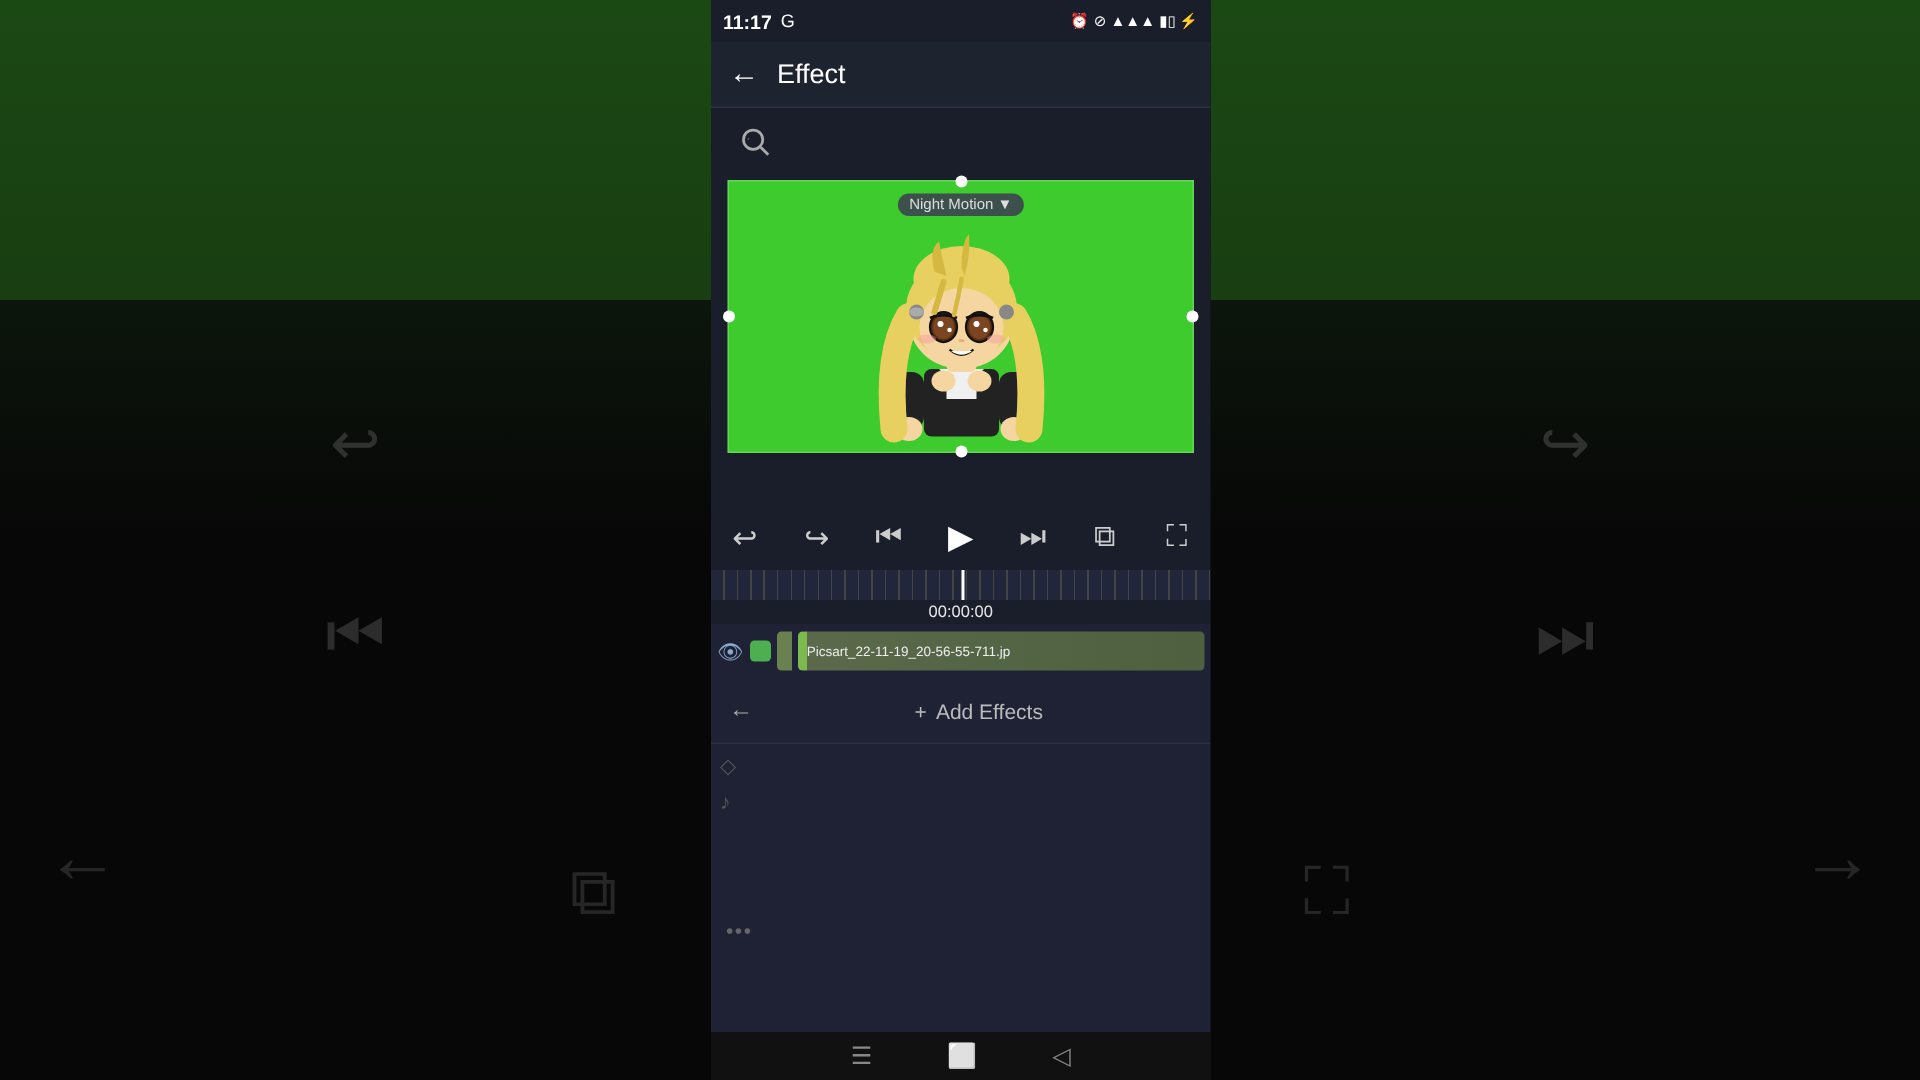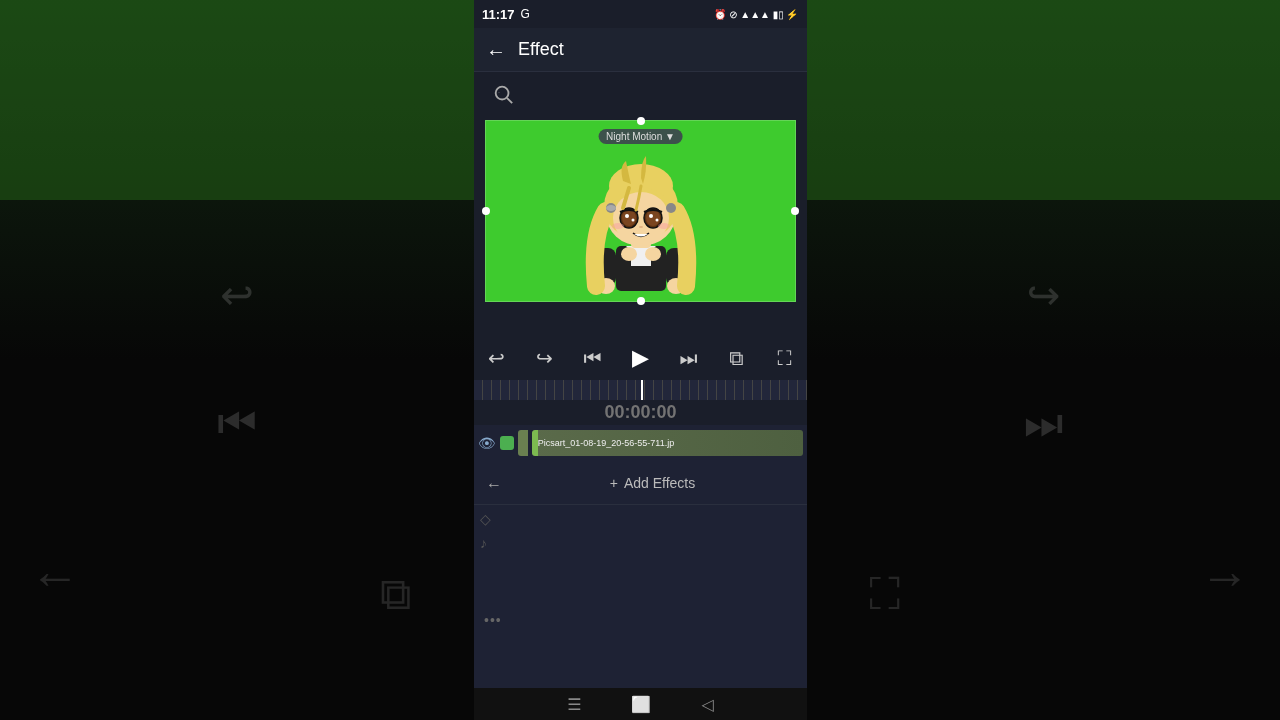--- a/index.html
+++ b/index.html
@@ -184,25 +184,24 @@
     }
     .timeline-ruler {
       height: 20px;
       background: #22263a;
       position: relative;
       overflow: hidden;
     }
 
     .timecode {
       text-align: center;
-      color: #737373;
-      font-size: 18px;
+      color: #e5e5e5;
+      font-size: 11px;
       padding: 2px 0;
       background: #1a1e2a;
-      font-weight: bold;
     }
 
     .timeline-track {
       height: 36px;
       background: #1e2234;
       display: flex;
       align-items: center;
       padding: 0 4px;
       gap: 4px;
       position: relative;
@@ -531,21 +530,21 @@
     <div class="timecode">00:00:00</div>
 
     <div class="timeline-track">
       <div class="track-icons">
         <span class="eye-icon">👁</span>
         <div class="green-dot"></div>
       </div>
 
       <div style="width:10px;height:26px;background:#6a8050;border-radius:3px 0 0 3px;cursor:ew-resize;flex-shrink:0;"></div>
       <div class="track-clip">
-        <span>Picsart_01-08-19_20-56-55-711.jp</span>
+        <span>Picsart_22-11-19_20-56-55-711.jp</span>
       </div>
     </div>
   </div>
 
   <div class="bottom-panel">
     <div class="bottom-panel-header">
       <span class="back-small">←</span>
       <button class="add-effect-btn">
         <span>+</span>
         <span>Add Effects</span>

